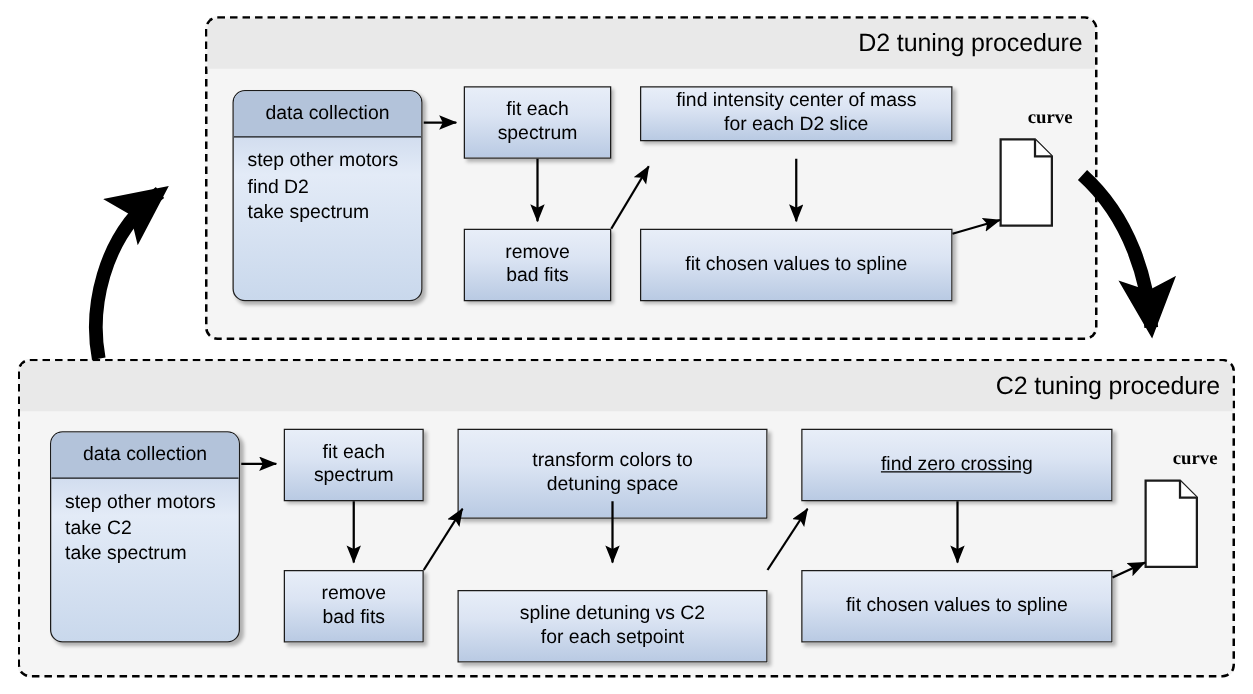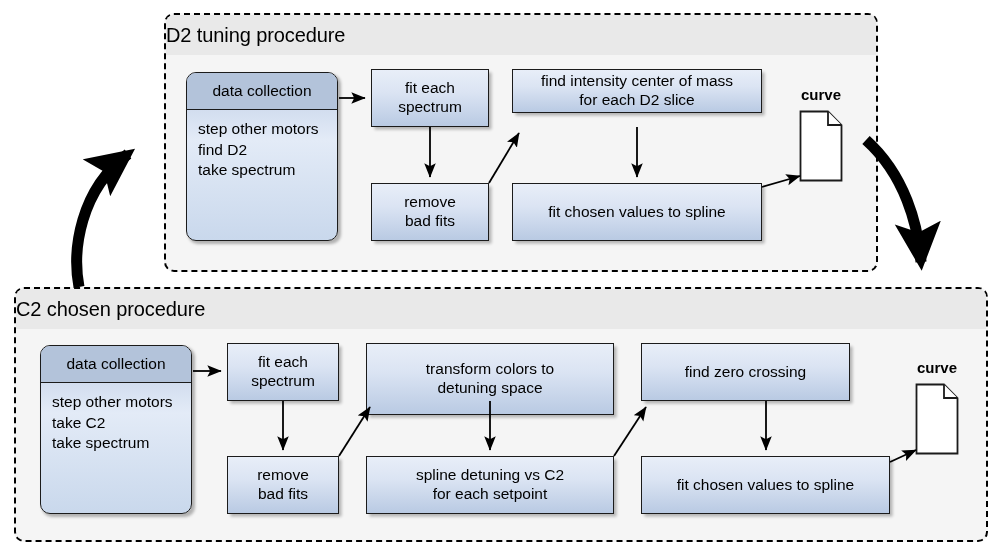--- a/index.html
+++ b/index.html
@@ -32,20 +32,21 @@
     position: absolute;
     left: 0;
     right: 0;
     top: 0;
     height: 40px;
     background: #e9e9e9;
     border-radius: 8px 8px 0 0;
     box-sizing: border-box;
     display: flex;
     align-items: center;
+    justify-content: flex-end;
     padding-right: 10px;
   }
   .panel-title {
     font-size: 20px;
     color: #000;
     letter-spacing: -0.1px;
     white-space: nowrap;
   }
 
   
@@ -98,24 +99,25 @@
 
   
   .curve-group {
     position: absolute;
   }
   .curve-label {
     position: absolute;
     left: 0;
     top: 0;
     width: 100%;
-    text-align: center;
+    text-align: right;
     font-size: 15px;
     font-weight: bold;
     color: #000;
+    font-family: Liberation Serif, serif;
   }
   .curve-doc {
     position: absolute;
     left: 50%;
     transform: translateX(-50%);
     top: 22px;
   }
 
   
   .arrows {
@@ -167,21 +169,21 @@
         <g>
           <path d="M3.5,3.5 L31,3.5 L44.5,17 L44.5,72.5 L3.5,72.5 Z" fill="#ffffff" stroke="#1b1b1b" stroke-width="1.8" stroke-linejoin="miter" style="filter:none"></path>
           <path d="M31,3.5 L31,17 L44.5,17" fill="#ffffff" stroke="#1b1b1b" stroke-width="1.8"></path>
         </g>
       </svg>
     </div>
   </div>
 
   <div class="panel" style="left:14px; top:287px; width:974px; height:255px;">
     <div class="panel-titlebar">
-      <span class="panel-title">C2 chosen procedure</span>
+      <span class="panel-title">C2 tuning procedure</span>
     </div>
   </div>
 
   <div class="dcbox" style="left:40px; top:345px; width:152px; height:169px;">
     <div class="dc-header">data collection</div>
     <div class="dc-body">
       <div>step other motors</div>
       <div>take C2</div>
       <div>take spectrum</div>
     </div>
@@ -192,25 +194,25 @@
   </div>
 
   <div class="pbox" style="left:227px; top:456px; width:112px; height:58px;">
     <span class="ml">remove<br>bad fits</span>
   </div>
 
   <div class="pbox" style="left:366px; top:343px; width:248px; height:72px;">
     <span class="ml">transform colors to<br>detuning space</span>
   </div>
 
-  <div class="pbox" style="left:366px; top:456px; width:248px; height:58px;justify-content:center;">
+  <div class="pbox" style="left:366px; top:472px; width:248px; height:58px;justify-content:center;">
     <span class="ml">spline detuning vs C2<br>for each setpoint</span>
   </div>
 
-  <div class="pbox" style="left:641px; top:343px; width:209px; height:58px;">
+  <div class="pbox" style="left:641px; top:343px; width:249px; height:58px;text-decoration:underline;">
     <span class="ml">find zero crossing</span>
   </div>
 
   <div class="pbox" style="left:641px; top:456px; width:249px; height:58px;">
     <span class="ml">fit chosen values to spline</span>
   </div>
 
   <div class="curve-group" style="left:900px; top:359px; width:74px; height:115px;">
     <div class="curve-label">curve</div>
     <div class="curve-doc">

